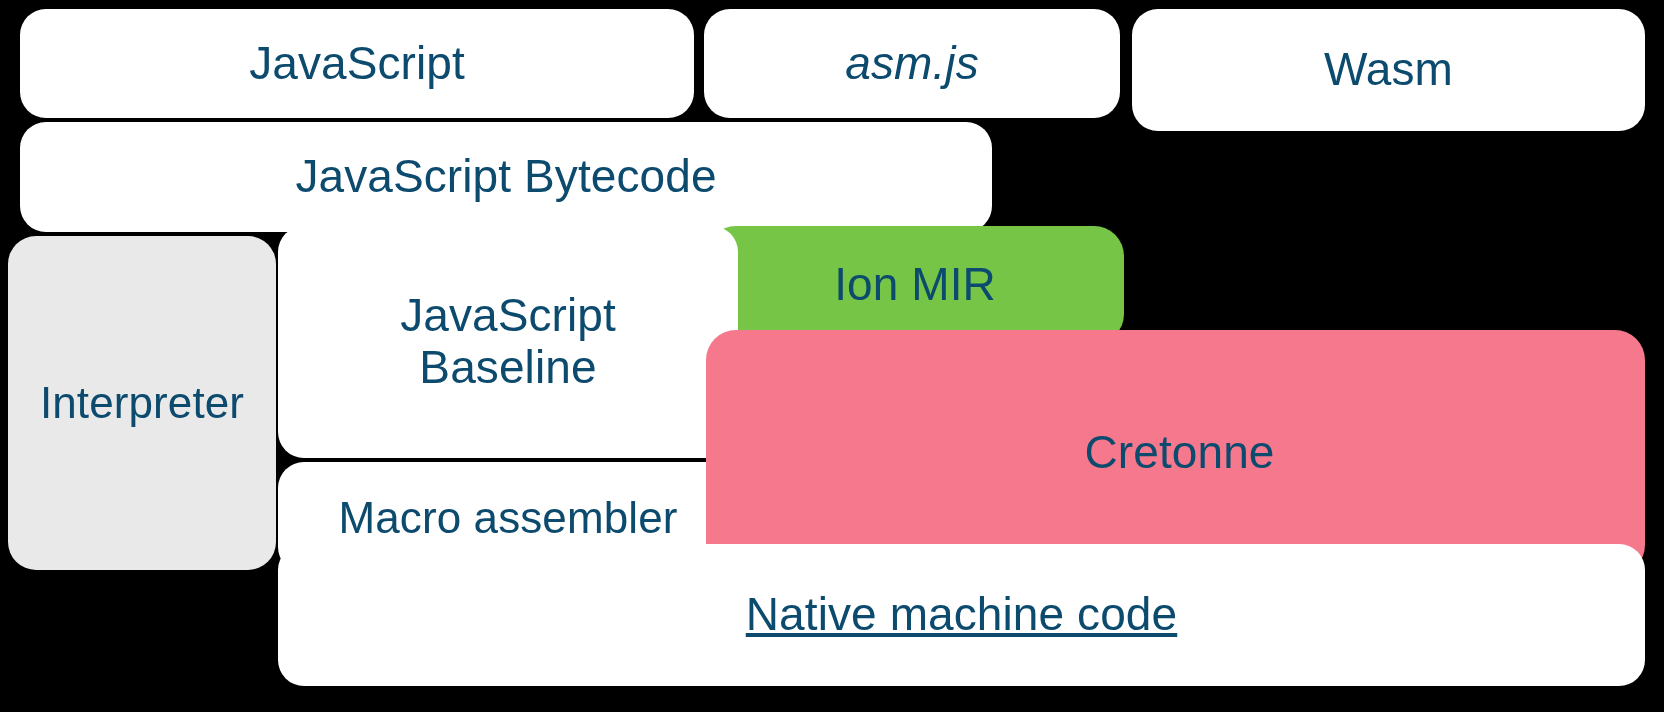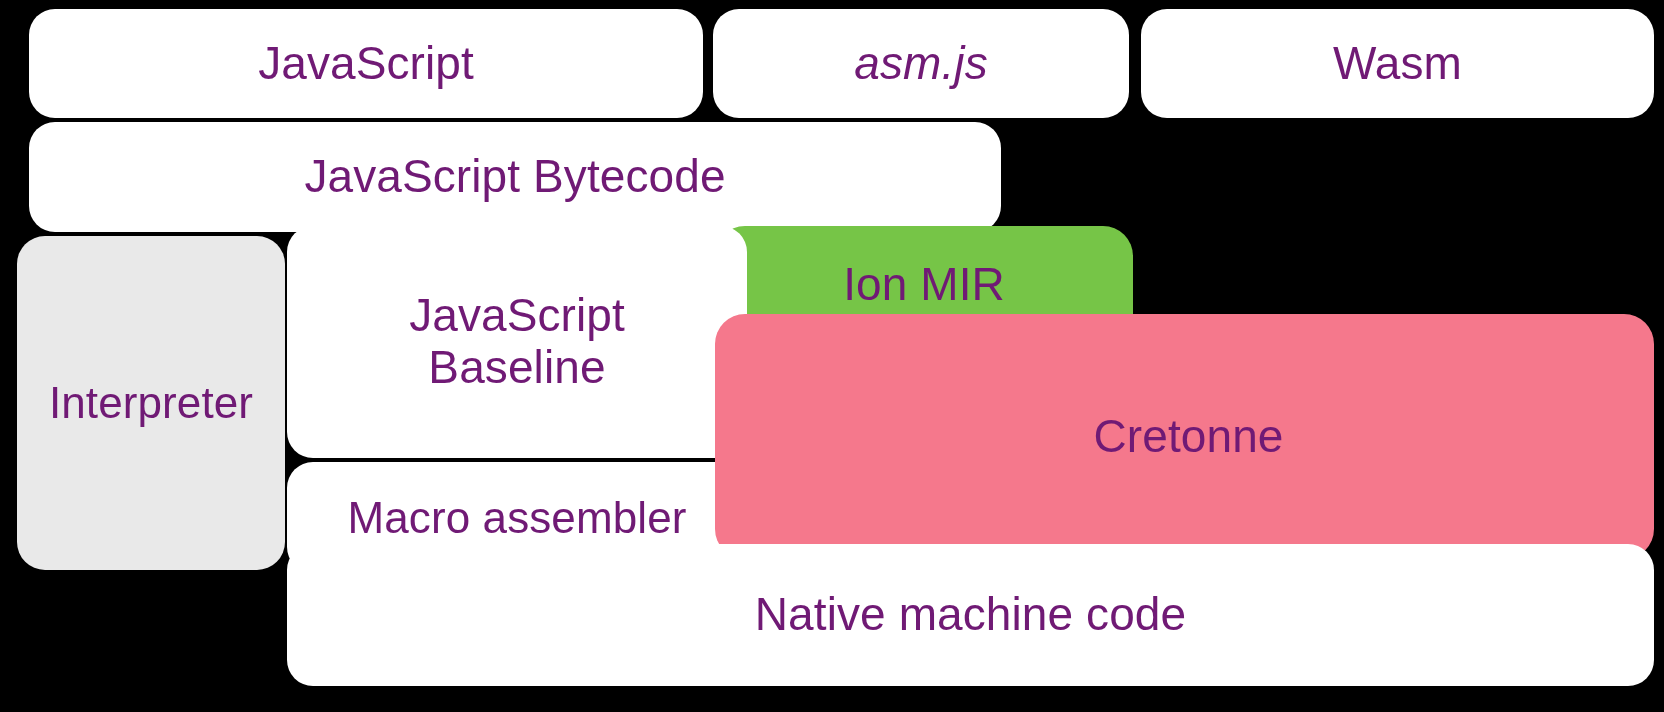--- a/index.html
+++ b/index.html
@@ -16,56 +16,55 @@
     overflow: hidden;
     font-family: "Liberation Sans", sans-serif;
   }
   .node {
     position: absolute;
     box-sizing: border-box;
     display: flex;
     align-items: center;
     justify-content: center;
     text-align: center;
-    color: #701a75;
+    color: #0c4a6e;
     background: #ffffff;
     border-radius: 26px;
     line-height: 1.12;
     letter-spacing: 0.1px;
     white-space: pre-line;
     user-select: none;
-    margin-left: 9px;
   }
   .node.gray    { background: #e9e9e9; }
   .node.green   { background: #76c547; }
   .node.pink    { background: #f5788c; }
 
   
   .n-javascript        { left: 20px;   top: 9px;   width: 674px;  height: 109px; font-size: 46px; }
   .n-asmjs             { left: 704px;  top: 9px;   width: 416px;  height: 109px; font-size: 46px; font-style: italic; }
-  .n-wasm              { left: 1132px; top: 9px;   width: 513px;  height: 109px; font-size: 46px; }
+  .n-wasm              { left: 1132px; top: 9px;   width: 513px;  height: 122px; font-size: 46px; }
 
   
   .n-js-bytecode       { left: 20px;   top: 122px; width: 972px;  height: 110px; font-size: 46px; }
   .n-baldrmonkey       { left: 922px;  top: 122px; width: 410px;  height: 110px; font-size: 46px; }
 
   
   .n-interpreter       { left: 8px;   top: 236px; width: 268px;  height: 334px; font-size: 44px; border-radius: 28px; }
   .n-js-baseline       { left: 278px;  top: 226px; width: 460px;  height: 232px; font-size: 46px; }
   .n-macro-assembler   { left: 278px;  top: 462px; width: 460px;  height: 111px; font-size: 44px; }
   .n-ion-mir           { left: 706px;  top: 226px; width: 418px;  height: 118px; font-size: 46px; border-radius: 30px; text-align: center; }
-  .n-cretonne          { left: 706px;  top: 314px; width: 939px;  height: 245px; font-size: 46px; border-radius: 30px; padding-left: 8px; }
+  .n-cretonne          { left: 706px;  top: 330px; width: 939px;  height: 245px; font-size: 46px; border-radius: 30px; padding-left: 8px; }
 
   
   .n-native-code       { left: 278px;  top: 544px; width: 1367px; height: 142px; font-size: 46px; }
 
   
   .z1 { z-index: 1; }
   .z2 { z-index: 2; }
-  .z3 { z-index: 3; }
+  .z3 { z-index: 3; text-decoration: underline; }
 </style>
 </head>
 <body>
 
 <div id="stage">
 
   <div class="node n-javascript">JavaScript</div>
 
   <div class="node n-asmjs">asm.js</div>
 

